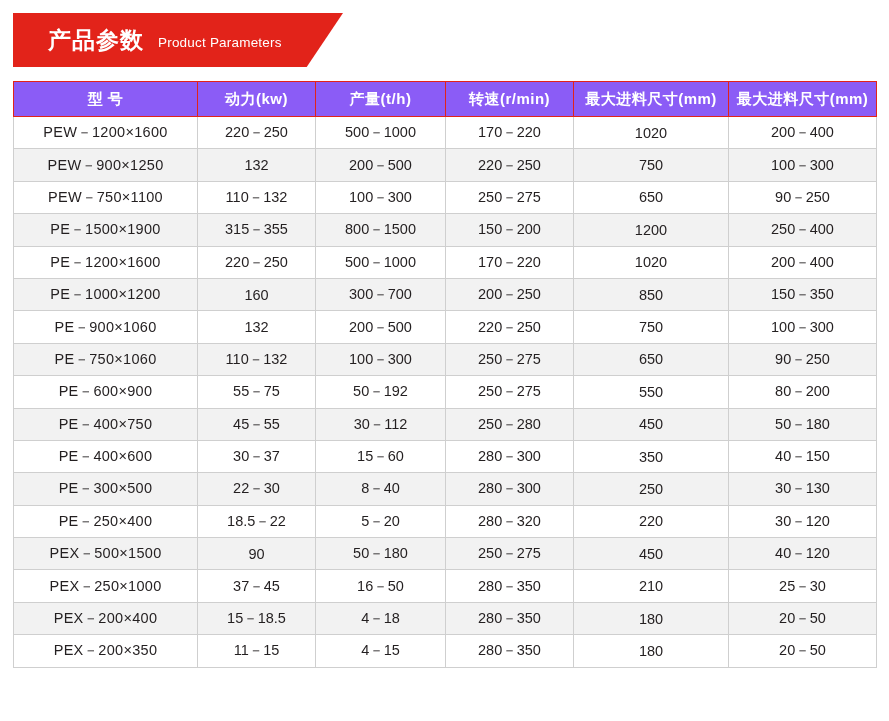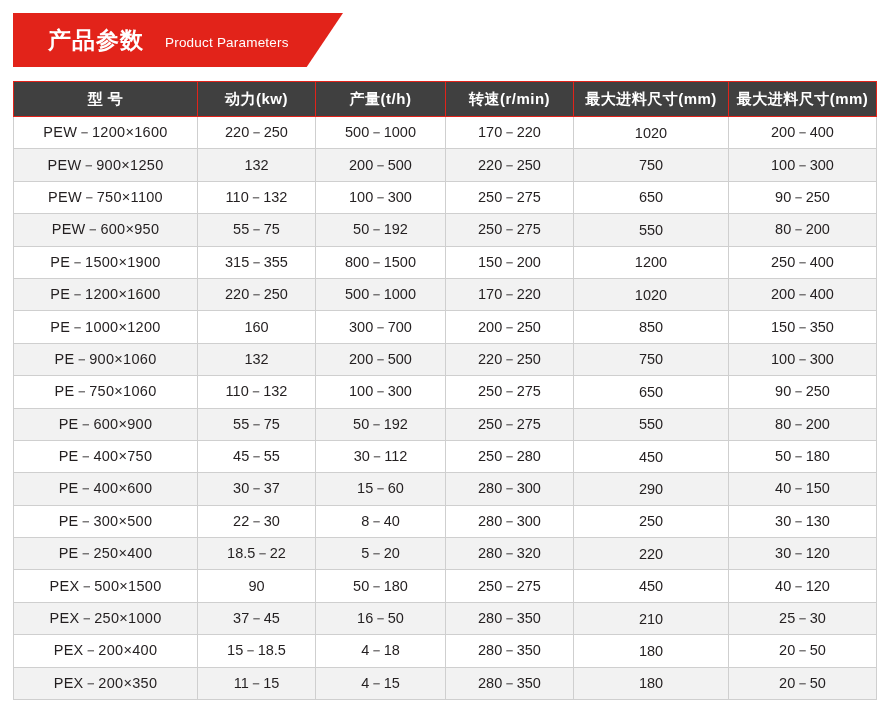--- a/index.html
+++ b/index.html
@@ -44,21 +44,21 @@
   .banner-cn {
     color: #ffffff;
     font-size: 23px;
     font-weight: bold;
     letter-spacing: 1px;
     line-height: 1;
   }
   .banner-en {
     color: #ffffff;
     font-size: 13.5px;
-    margin-left: 21px;
+    margin-left: 14px;
     letter-spacing: 0.2px;
     line-height: 1;
     padding-top: 5px;
   }
 
   
   .table-wrap {
     margin: 14px 13px 0 13px;
   }
   table.params {
@@ -70,21 +70,21 @@
   table.params td {
     border: 1px solid #cfcfcf;
     text-align: center;
     vertical-align: middle;
     font-size: 14.5px;
     height: 31.4px;
     padding: 0 2px;
     white-space: nowrap;
   }
   table.params thead th {
-    background: #404040;
+    background: #8b5cf6;
     color: #ffffff;
     font-weight: bold;
     border: 1px solid #e2231a;
     height: 34px;
     font-size: 15px;
     letter-spacing: 0.5px;
   }
   table.params tbody tr:nth-child(odd) td {
     background: #ffffff;
   }
@@ -154,28 +154,20 @@
         </tr>
         <tr>
           <td class="model">PEW－750×1100</td>
           <td>110－132</td>
           <td>100－300</td>
           <td>250－275</td>
           <td>650</td>
           <td>90－250</td>
         </tr>
         <tr>
-          <td class="model">PEW－600×950</td>
-          <td>55－75</td>
-          <td>50－192</td>
-          <td>250－275</td>
-          <td>550</td>
-          <td>80－200</td>
-        </tr>
-        <tr>
           <td class="model">PE－1500×1900</td>
           <td>315－355</td>
           <td>800－1500</td>
           <td>150－200</td>
           <td>1200</td>
           <td>250－400</td>
         </tr>
         <tr>
           <td class="model">PE－1200×1600</td>
           <td>220－250</td>
@@ -222,21 +214,21 @@
           <td>30－112</td>
           <td>250－280</td>
           <td>450</td>
           <td>50－180</td>
         </tr>
         <tr>
           <td class="model">PE－400×600</td>
           <td>30－37</td>
           <td>15－60</td>
           <td>280－300</td>
-          <td>290</td>
+          <td>350</td>
           <td>40－150</td>
         </tr>
         <tr>
           <td class="model">PE－300×500</td>
           <td>22－30</td>
           <td>8－40</td>
           <td>280－300</td>
           <td>250</td>
           <td>30－130</td>
         </tr>

